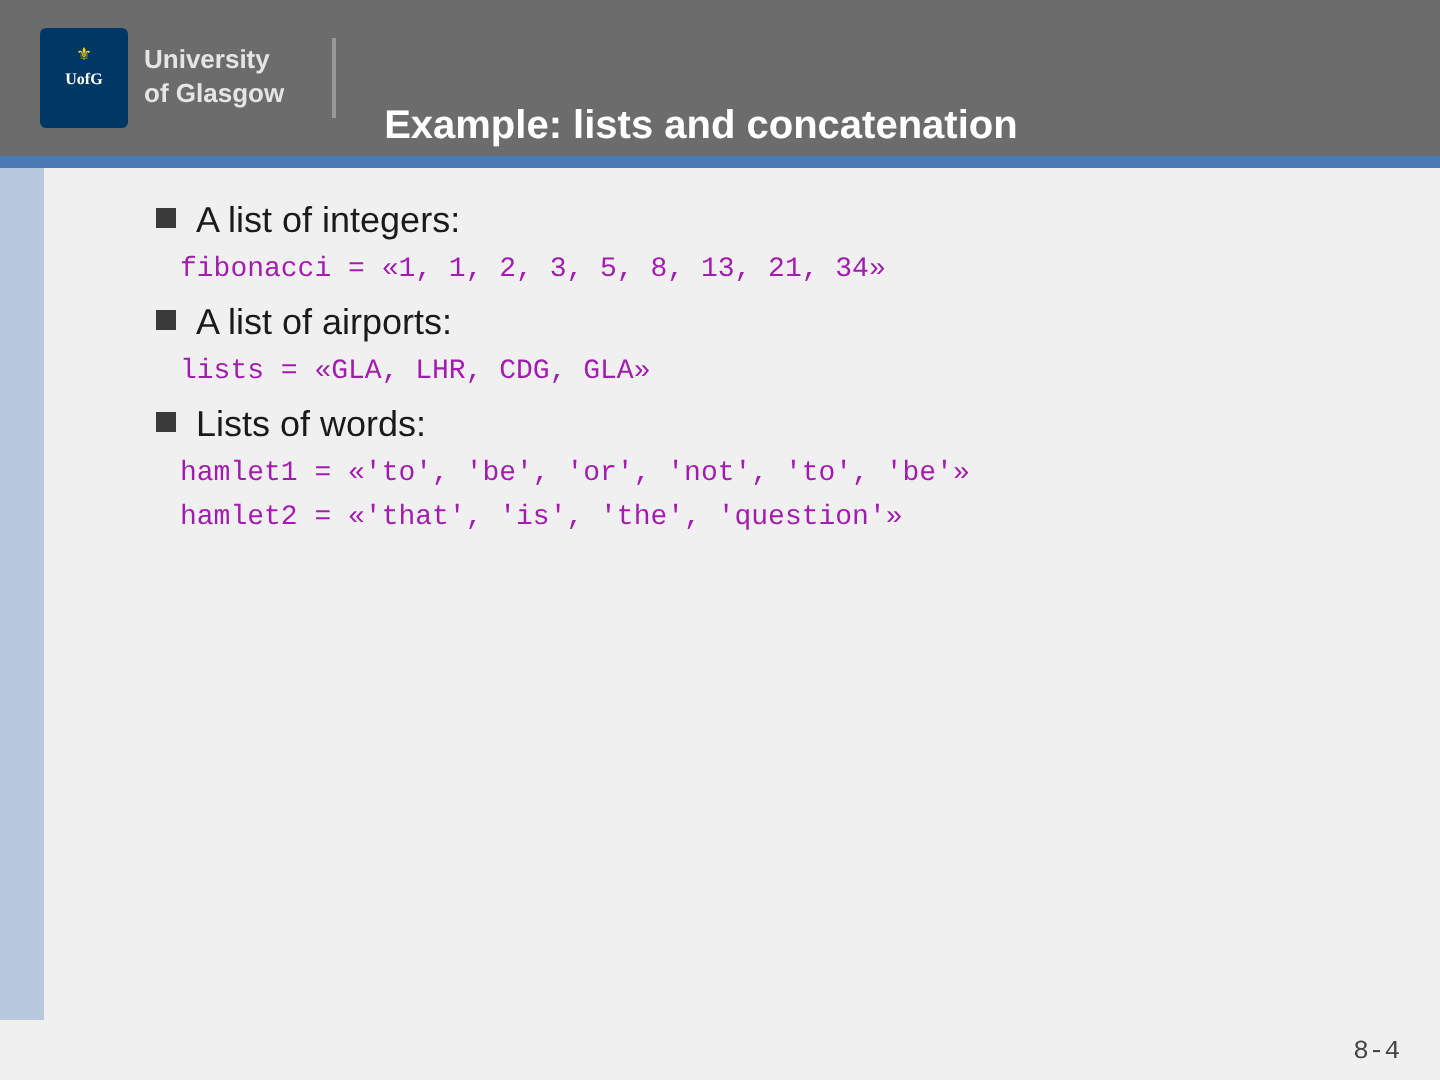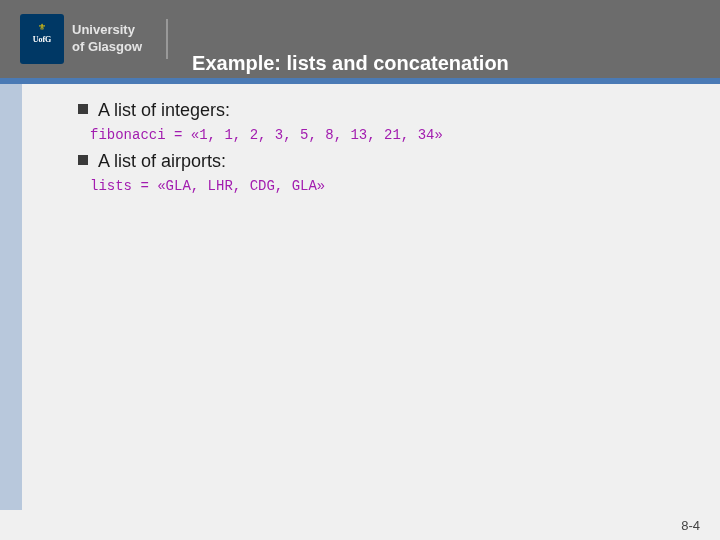--- a/index.html
+++ b/index.html
@@ -115,20 +115,21 @@
       display: flex;
       align-items: center;
       justify-content: flex-end;
       padding: 0 20px;
       flex-shrink: 0;
     }
 
     .page-number {
       font-size: 13px;
       color: #444;
+      font-family: Liberation Mono, monospace;
     }
 
     
     .slide-inner {
       display: flex;
       flex: 1;
       overflow: hidden;
     }
 
     .left-accent {
@@ -185,20 +186,28 @@
       </div>
 
       <div class="bullet-section">
         <div class="bullet-item">
           <div class="bullet-square"></div>
           <span class="bullet-text">A list of airports:</span>
         </div>
         <div class="code-line">lists  =  «GLA, LHR, CDG, GLA»</div>
       </div>
 
+      <div class="bullet-section">
+        <div class="bullet-item">
+          <div class="bullet-square"></div>
+          <span class="bullet-text">Lists of words:</span>
+        </div>
+        <div class="code-line">hamlet1  =  «'to', 'be', 'or', 'not', 'to', 'be'»</div>
+        <div class="code-line">hamlet2  =  «'that', 'is', 'the', 'question'»</div>
+      </div>
 
       <div class="bullet-section">
       </div>
 
     </div>
   </div>
 
   <div class="footer">
     <span class="page-number">8-4</span>
   </div>

